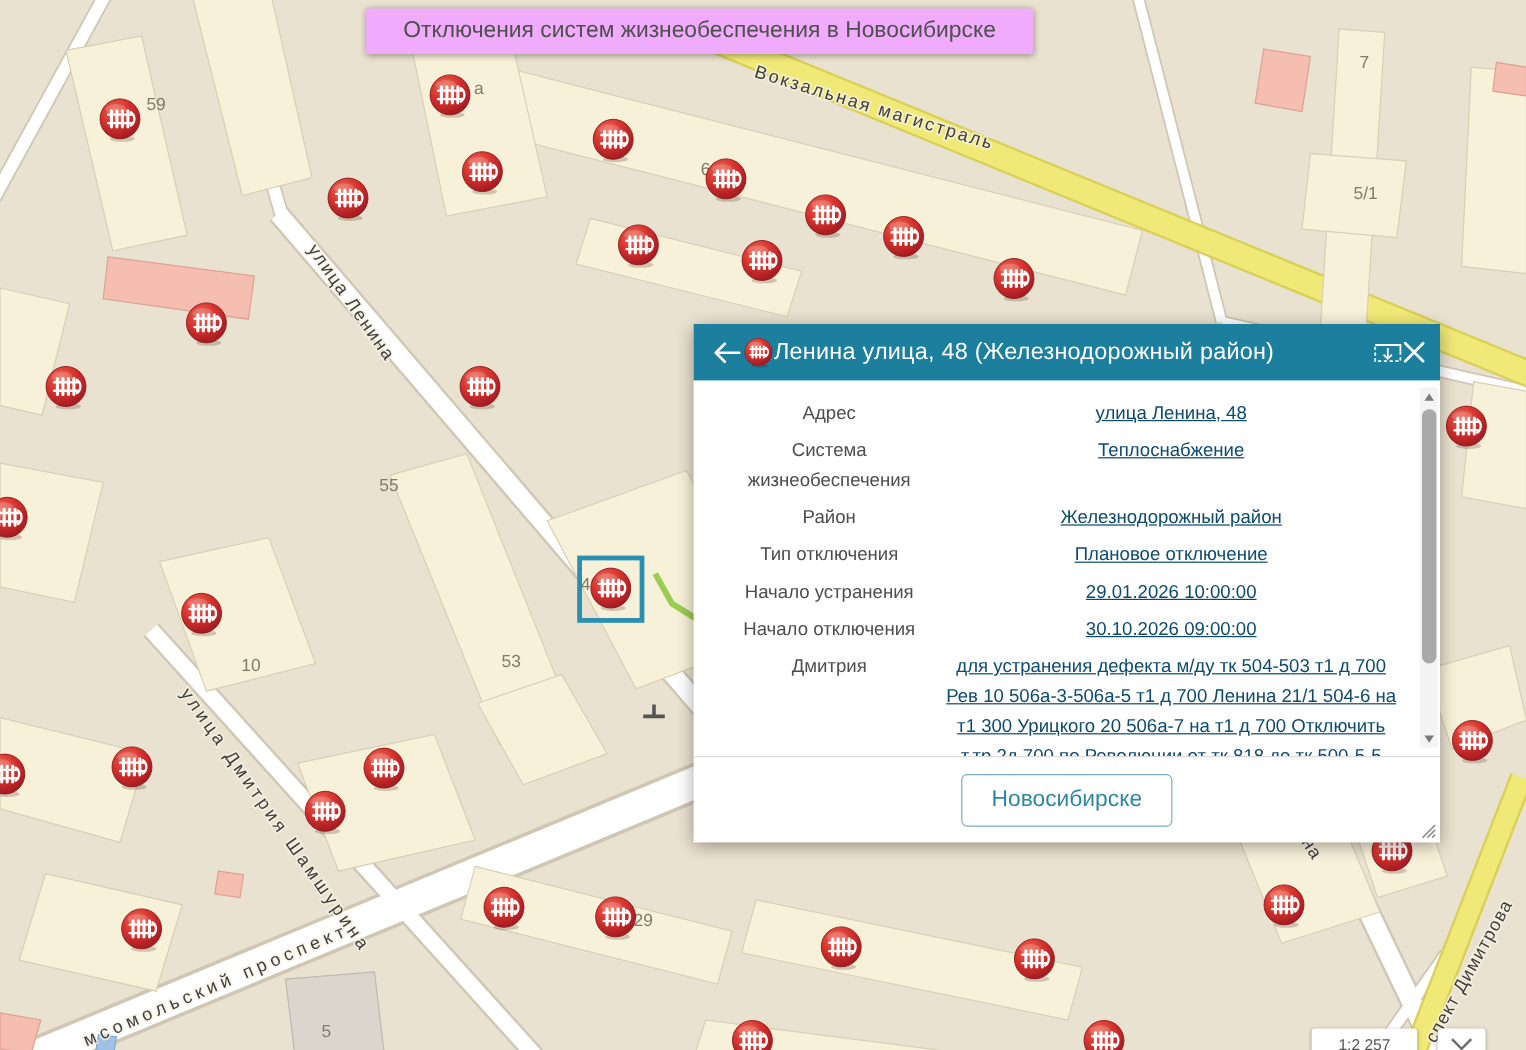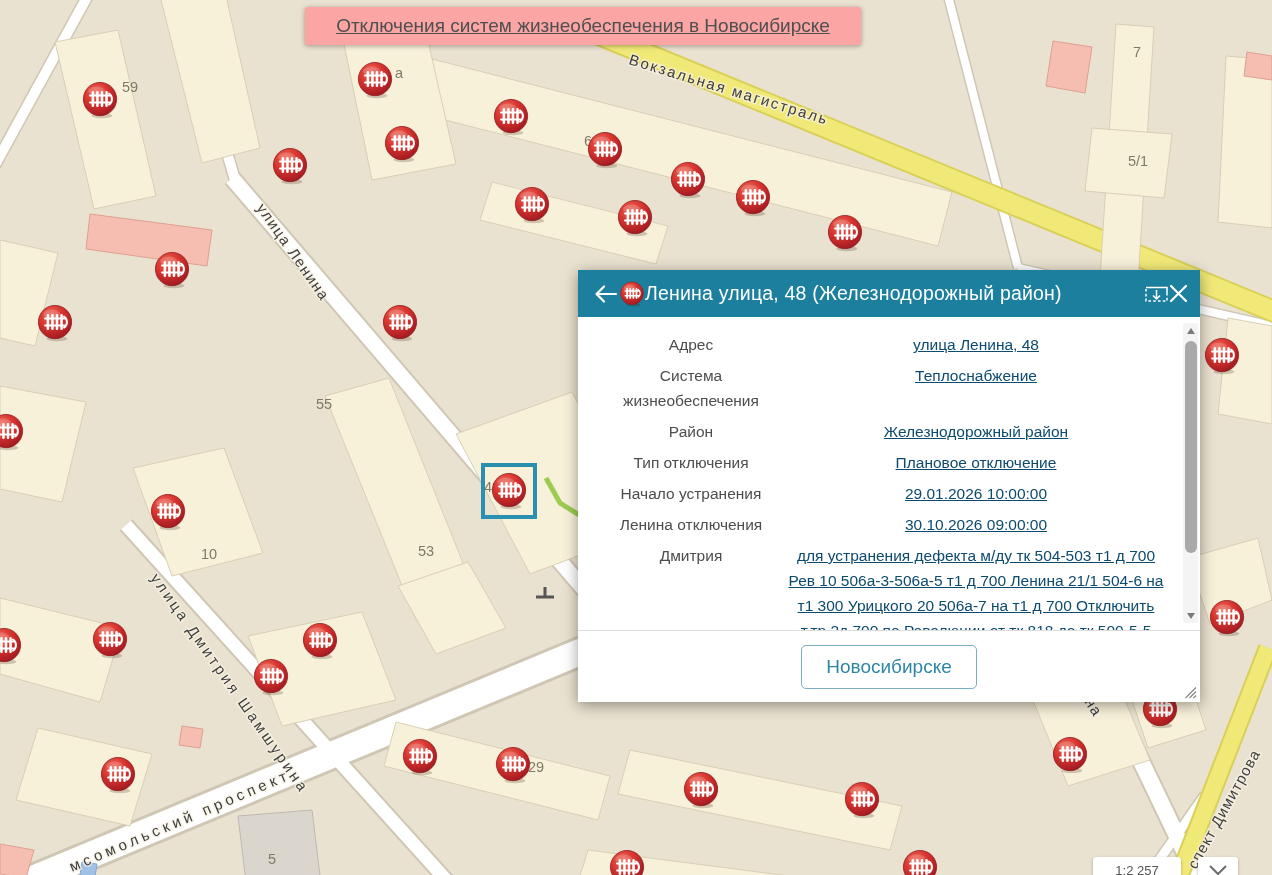--- a/index.html
+++ b/index.html
@@ -7,23 +7,23 @@
     width:1272px;height:875px;position:relative;overflow:hidden;
     font-family:"Liberation Sans",sans-serif;background:#eae2d0;
   }
   :root{--accent:#1b7f9d;--sel:#2b8fb0;}
   #map-svg{position:absolute;left:0;top:0;}
   .street-label{font-size:15px;fill:#3e3e3e;stroke:#f7f2e3;stroke-opacity:.75;stroke-width:3px;paint-order:stroke;}
   .bnum{font-size:14.5px;fill:#7f7a67;}
   
   .banner{
     position:absolute;left:305px;top:7px;width:556px;height:38px;
-    background:#fca5a5;border-radius:3px;box-shadow:0 1px 5px rgba(0,0,0,.35);
+    background:#f0abfc;border-radius:3px;box-shadow:0 1px 5px rgba(0,0,0,.35);
     display:flex;align-items:center;justify-content:center;
-    font-size:19px;color:#4f4f4f;z-index:5;white-space:nowrap;text-decoration:underline;
+    font-size:19px;color:#4f4f4f;z-index:5;white-space:nowrap;
   }
   
   .popup{
     position:absolute;left:578px;top:270px;width:622px;height:432px;
     background:#fff;box-shadow:0 3px 14px rgba(0,0,0,.4);z-index:10;
     display:flex;flex-direction:column;
   }
   .popup-header{
     height:47px;flex:none;background:var(--accent);color:#fff;
     display:flex;align-items:center;padding:0 12px 0 14px;
@@ -261,21 +261,21 @@
     </div>
     <div class="field">
       <div class="flabel">Тип отключения</div>
       <div class="fvalue">Плановое отключение</div>
     </div>
     <div class="field">
       <div class="flabel">Начало устранения</div>
       <div class="fvalue">29.01.2026 10:00:00</div>
     </div>
     <div class="field">
-      <div class="flabel">Ленина отключения</div>
+      <div class="flabel">Начало отключения</div>
       <div class="fvalue">30.10.2026 09:00:00</div>
     </div>
     <div class="field">
       <div class="flabel">Дмитрия</div>
       <div class="fvalue">для устранения дефекта м/ду тк 504-503 т1 д 700 Рев 10 506а-3-506а-5 т1 д 700 Ленина 21/1 504-6 на т1 300 Урицкого 20 506а-7 на т1 д 700 Отключить т.тр 2д 700 по Революции от тк 818 до тк 500-5-5 481-9 с закрытием в тк 500/</div>
     </div>
 
     <div class="sb-track">
       <div class="sb-arrow up">
           <div class="tri-up"></div>

